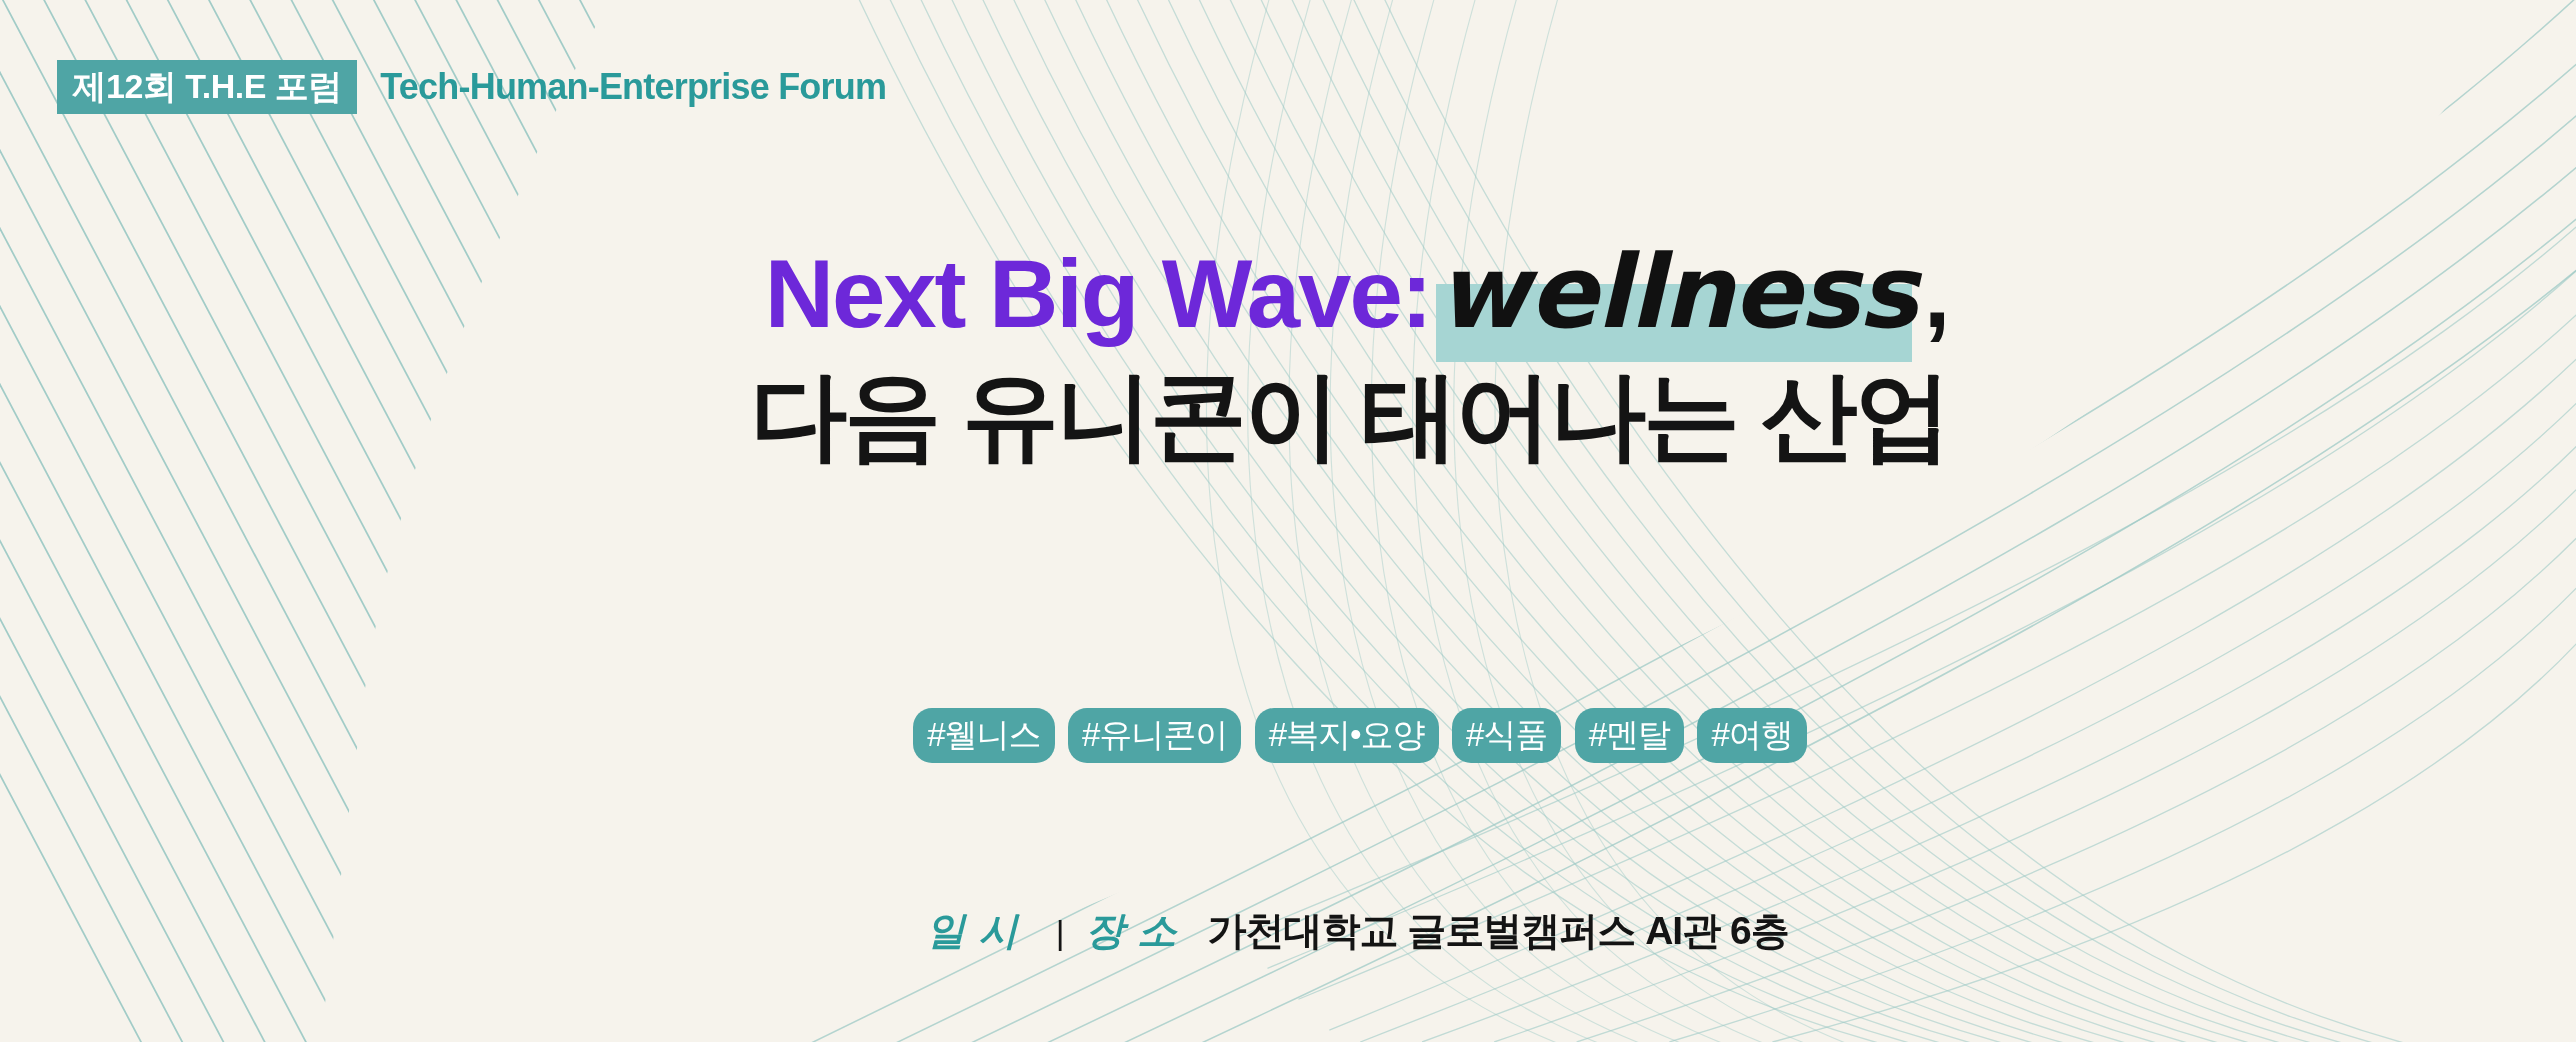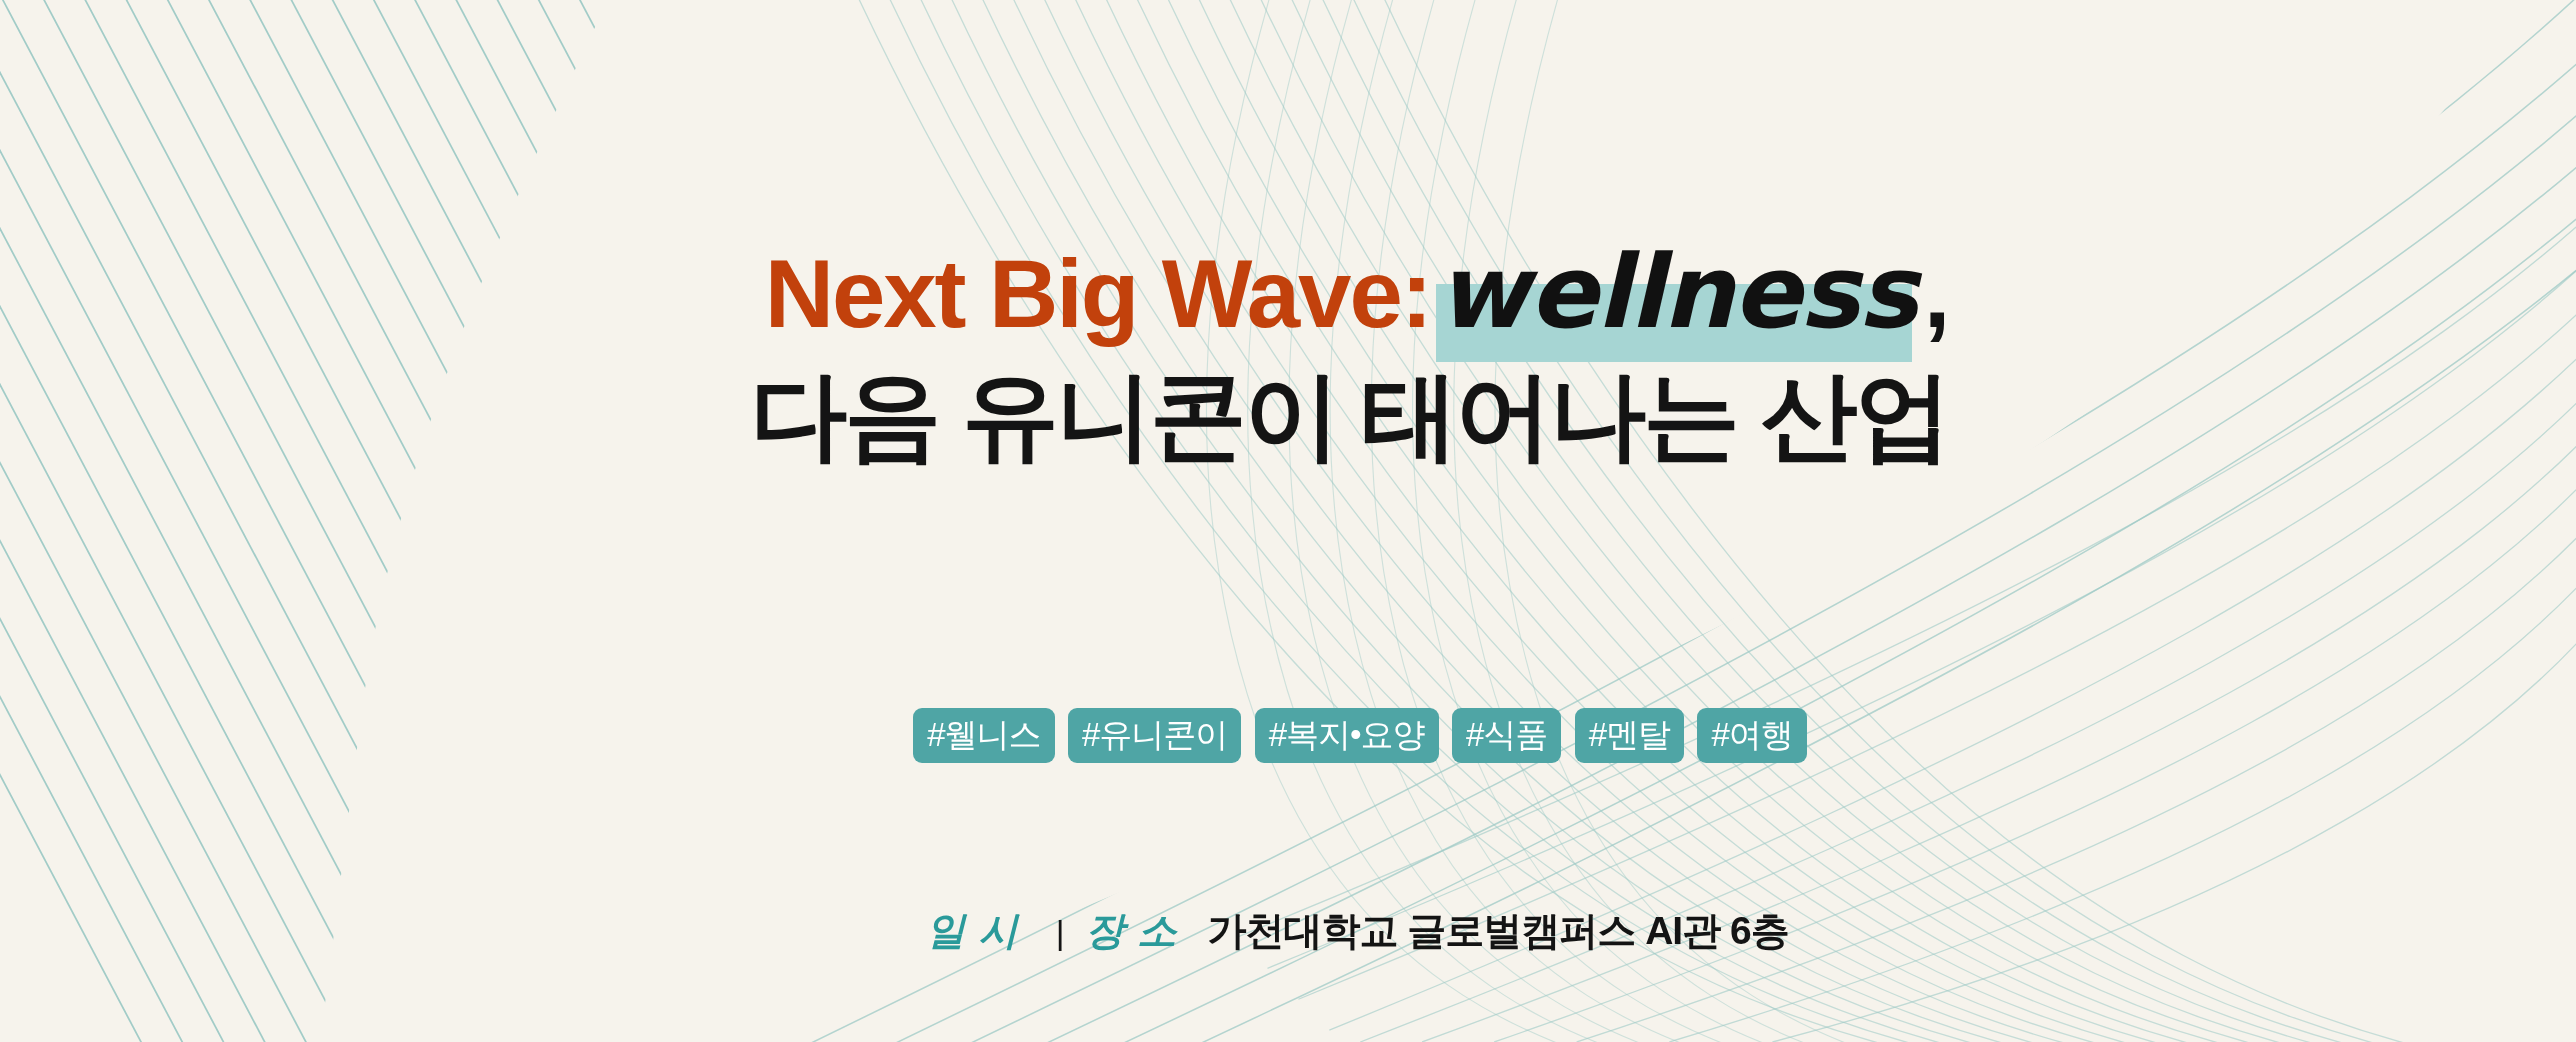--- a/index.html
+++ b/index.html
@@ -70,21 +70,21 @@
     position: relative;
     display: block;
     white-space: nowrap;
     line-height: 1.0;
     padding-left: 62px;
   }
 
   .hl-plain {
     font-size: 96px;
     font-weight: 700;
-    color: #c2410c;
+    color: #6d28d9;
     letter-spacing: -2.1px;
     vertical-align: baseline;
     margin-top: 9px;
   }
 
   .hl-script-wrap {
     position: relative;
     display: inline-block;
     vertical-align: baseline;
     margin-left: 13.4px;
@@ -144,21 +144,21 @@
     align-items: center;
     gap: 13.4px;
     z-index: 5;
     padding-left: 67px;
     box-sizing: border-box;
   }
 
   .tag {
     background: #4fa5a5;
     color: #ffffff;
-    border-radius: 9px;
+    border-radius: 19px;
     font-size: 33px;
     font-weight: 500;
     letter-spacing: -1px;
     padding: 9.8px 14px 12.4px 14px;
     line-height: 1;
     white-space: nowrap;
   }
 
   
   .info-bar {
@@ -308,20 +308,24 @@
       <path d="M2560,-60 C2400,480 2360,1000 2540,1460 C2720,1900 3060,2060 3480,2120"></path>
       <path d="M2640,-60 C2480,480 2440,1000 2620,1460 C2800,1900 3140,2060 3560,2120"></path>
       <path d="M2720,-60 C2560,480 2520,1000 2700,1460 C2880,1900 3220,2060 3640,2120"></path>
       <path d="M2800,-60 C2640,480 2600,1000 2780,1460 C2960,1900 3300,2060 3720,2120"></path>
       <path d="M2880,-60 C2720,480 2680,1000 2860,1460 C3040,1900 3380,2060 3800,2120"></path>
       <path d="M2960,-60 C2800,480 2760,1000 2940,1460 C3120,1900 3460,2060 3880,2120"></path>
       <path d="M3040,-60 C2880,480 2840,1000 3020,1460 C3200,1900 3540,2060 3960,2120"></path>
     </g>
   </svg>
 
+  <div class="header-row">
+    <span class="edition-badge">제12회 T.H.E 포럼</span>
+    <span class="forum-subtitle">Tech-Human-Enterprise Forum</span>
+  </div>
 
   <div class="headline">
     <span class="headline-line1">
       <span class="hl-plain">Next Big Wave:</span><span class="hl-script-wrap"><span class="hl-highlight"></span><span class="hl-script">wellness</span></span><span class="hl-comma">,</span>
     </span>
     <span class="headline-line2">다음 유니콘이 태어나는 산업</span>
   </div>
 
   <div class="tag-row">
     <span class="tag">#웰니스</span>

